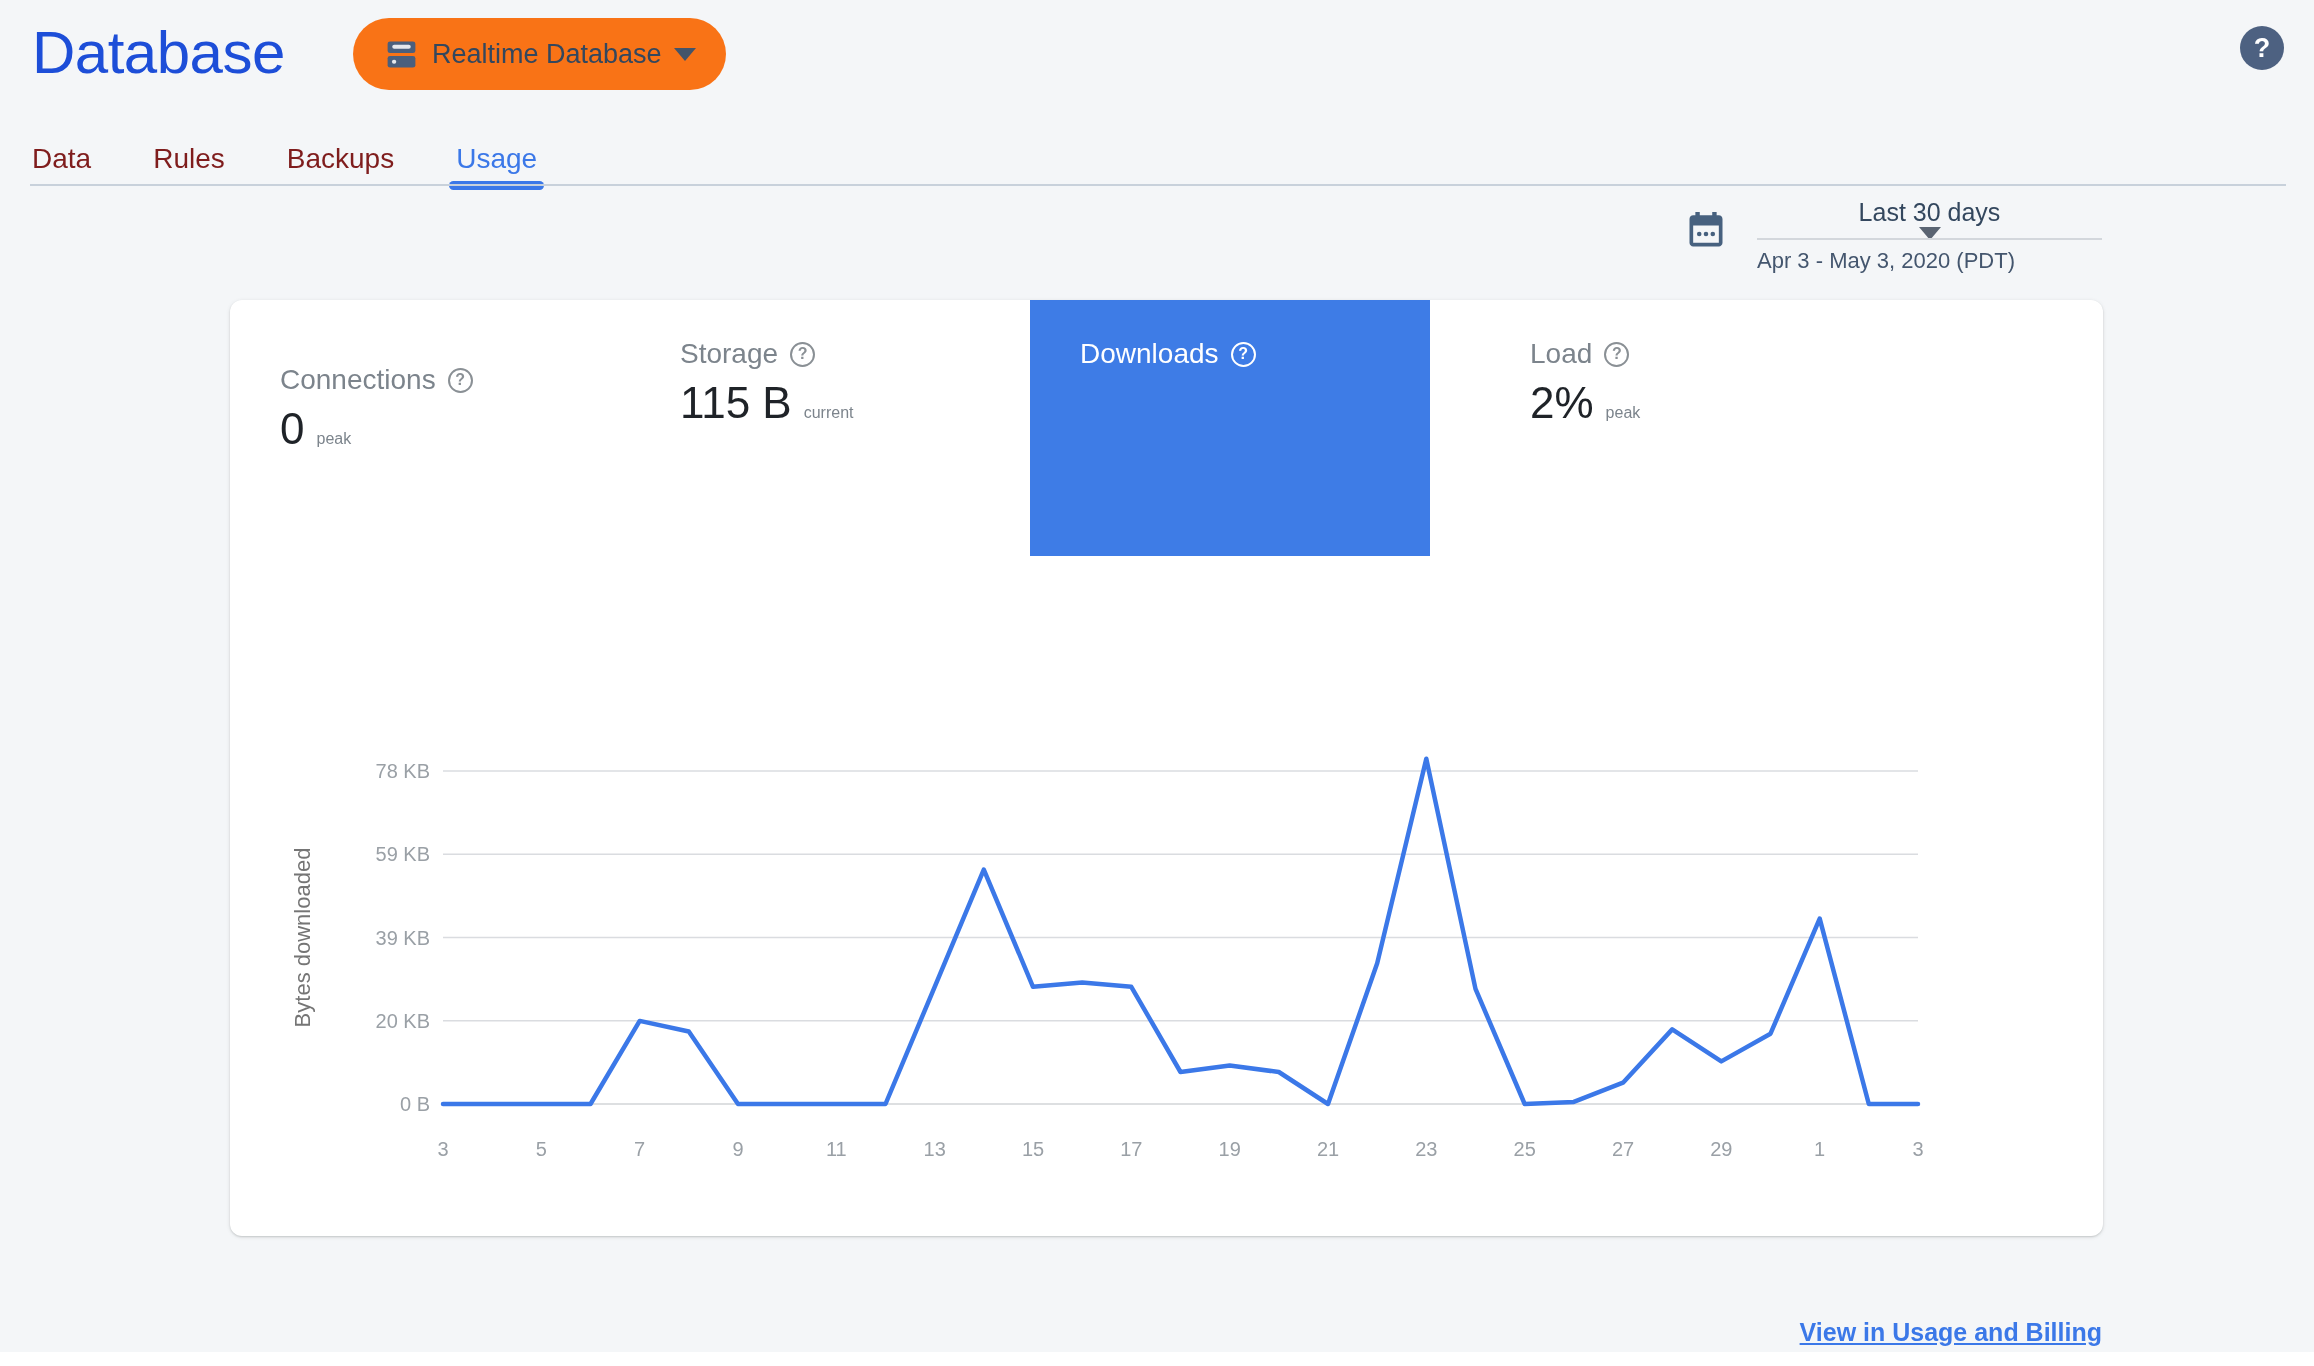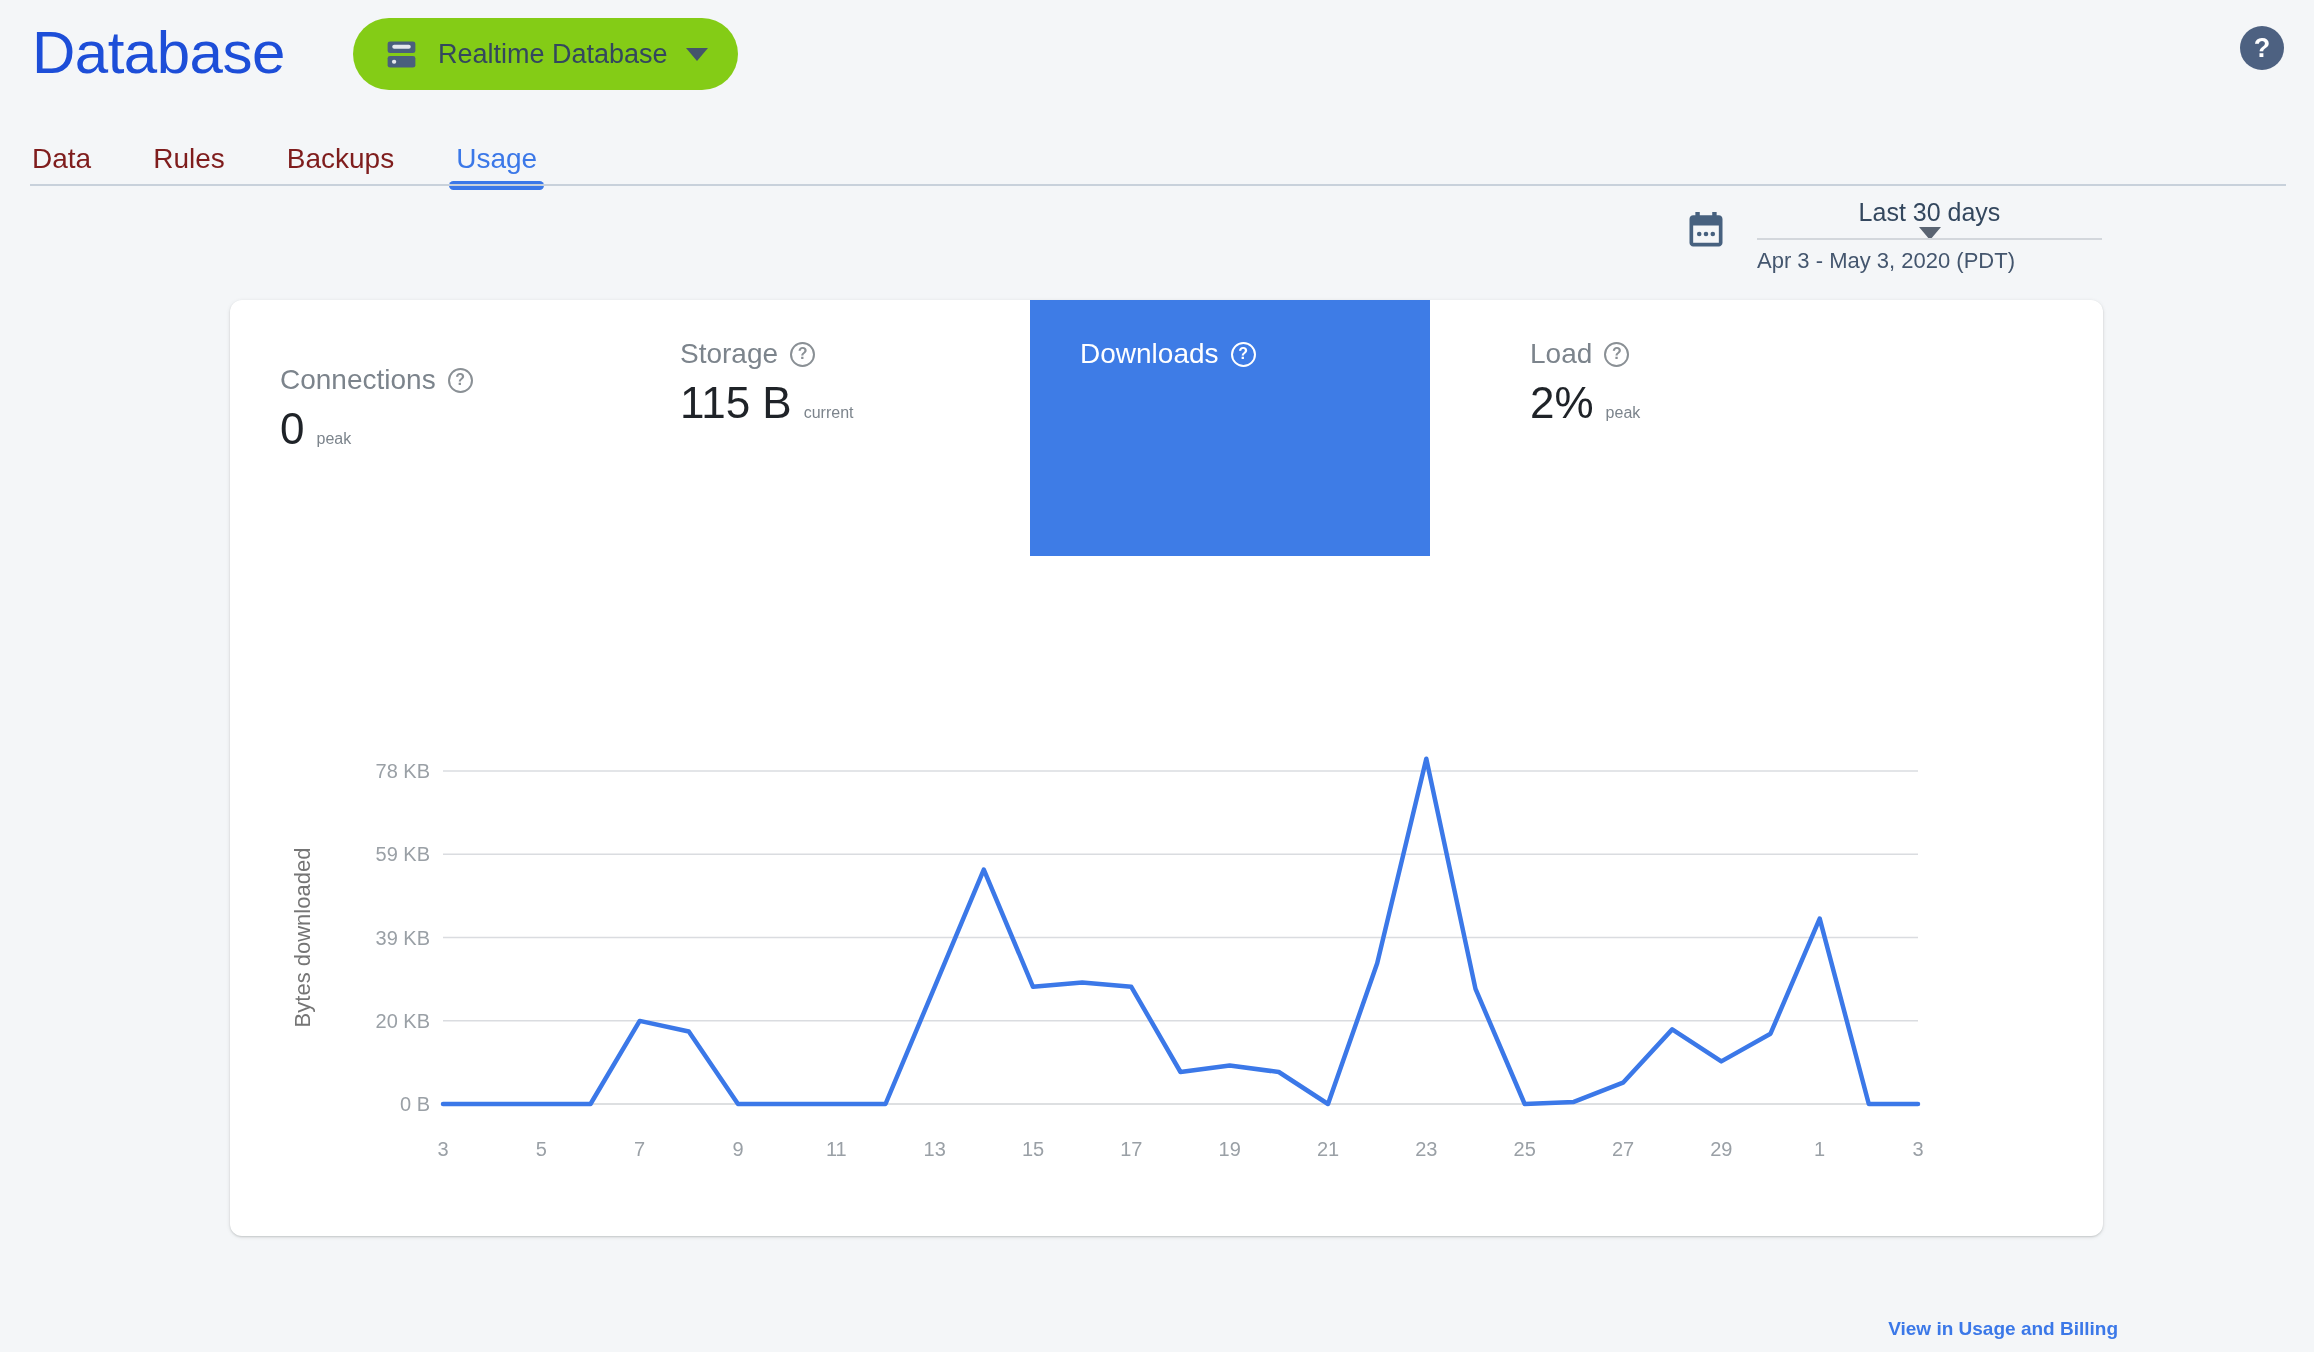--- a/index.html
+++ b/index.html
@@ -11,22 +11,22 @@
     overflow:hidden;
     color:#2E3F58;
   }
   
   .page-title {
     position:absolute; left:32px; top:18px;
     font-size:60px; font-weight:500; letter-spacing:-0.5px; color:#1d4ed8;
   }
   .db-pill {
     position:absolute; left:353px; top:18px; height:72px;
-    background:#84cc16; border-radius:36px;
-    display:flex; align-items:center; gap:18px; padding:0 30px;
+    background:#f97316; border-radius:36px;
+    display:flex; align-items:center; gap:12px; padding:0 30px;
     cursor:pointer; border:none;
   }
   .db-pill .pill-label { font-size:27px; font-weight:500; color:#33475E; }
   .caret {
     width:0; height:0;
     border-left:11px solid transparent; border-right:11px solid transparent;
     border-top:13px solid #44546A;
   }
   .help-fab {
     position:absolute; left:2240px; top:26px; width:44px; height:44px;
@@ -92,23 +92,23 @@
   }
   .stat.selected .stat-label-row { color:#FFFFFF; }
   .stat.selected .stat-value { color:#FFFFFF; font-size:46px; }
   .stat.selected .stat-suffix { color:#FFFFFF; }
   .stat.selected .qmark { border-color:#FFFFFF; color:#FFFFFF; }
   
   .chart-svg { position:absolute; left:0; top:0; width:1873px; height:936px; }
   .chart-svg text { font-family:"Liberation Sans", sans-serif; }
   
   .usage-link {
-    position:absolute; right:196px; top:1318px;
-    font-size:19px; font-weight:700; color:#3B78E8;
-    cursor:pointer;
+    position:absolute; right:212px; top:1318px;
+    font-size:25px; font-weight:700; color:#3B78E8;
+    text-decoration:underline; cursor:pointer;
   }
   .bottom-strip { position:absolute; left:0; bottom:0; width:100%; height:14px; background:#FFFFFF; }
 </style>
 </head>
 <body>
 
 <h1 class="page-title">Database</h1>
 
 <button class="db-pill">
   <span style="display:flex;">

